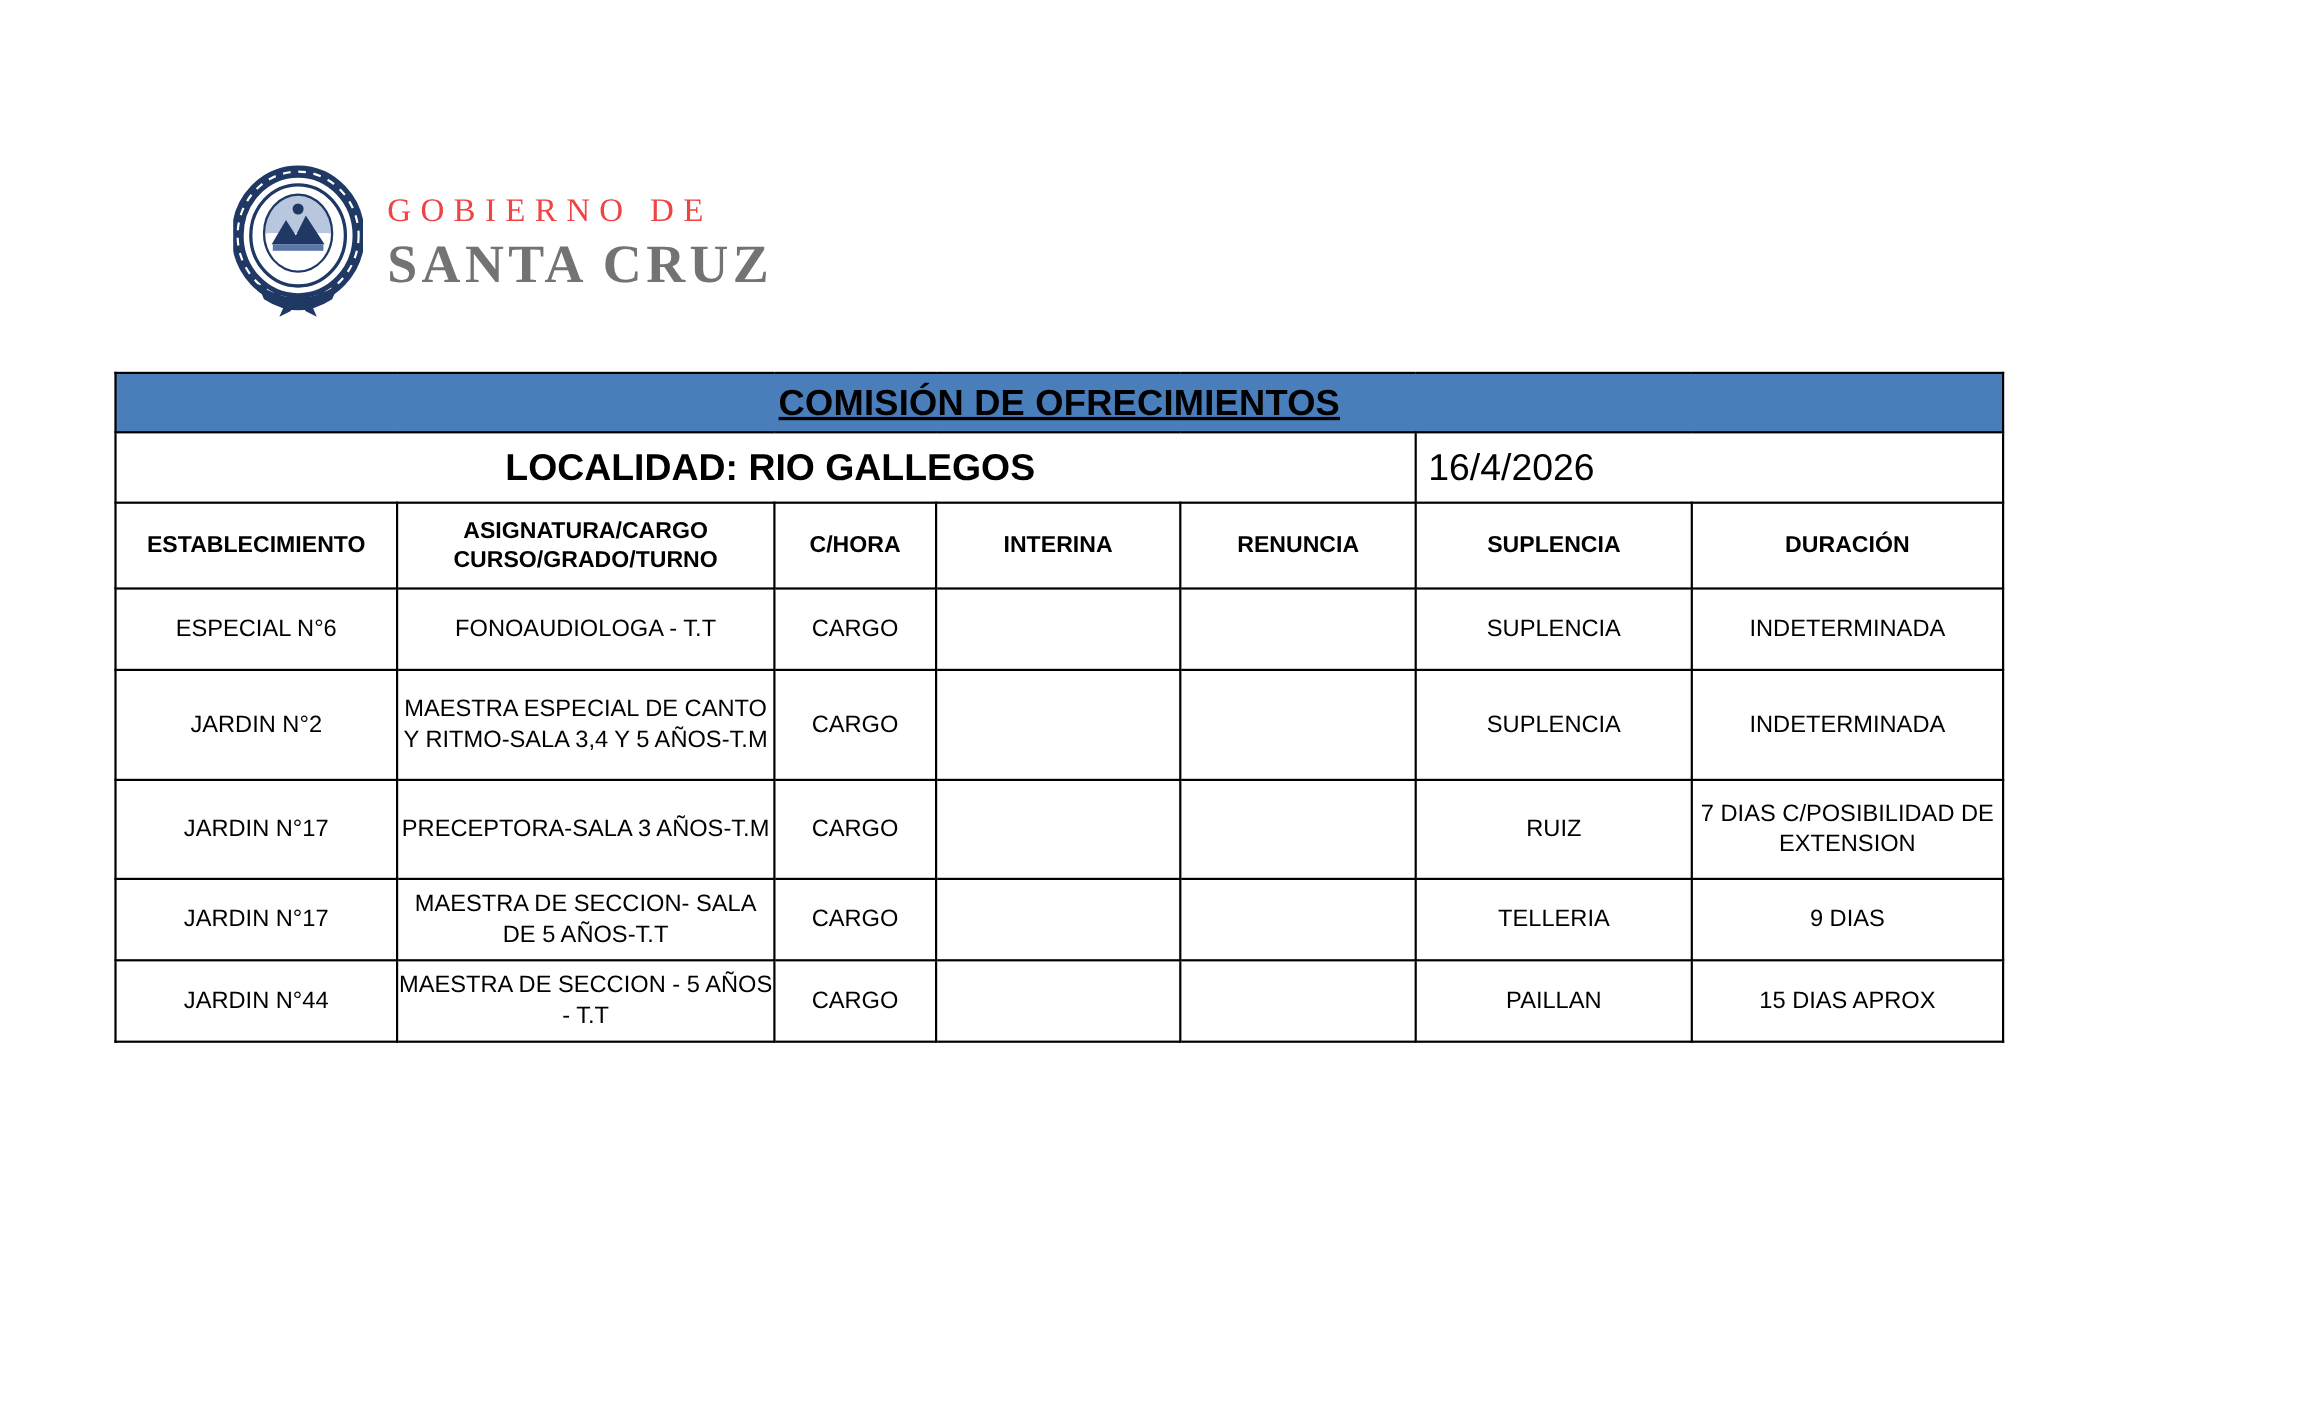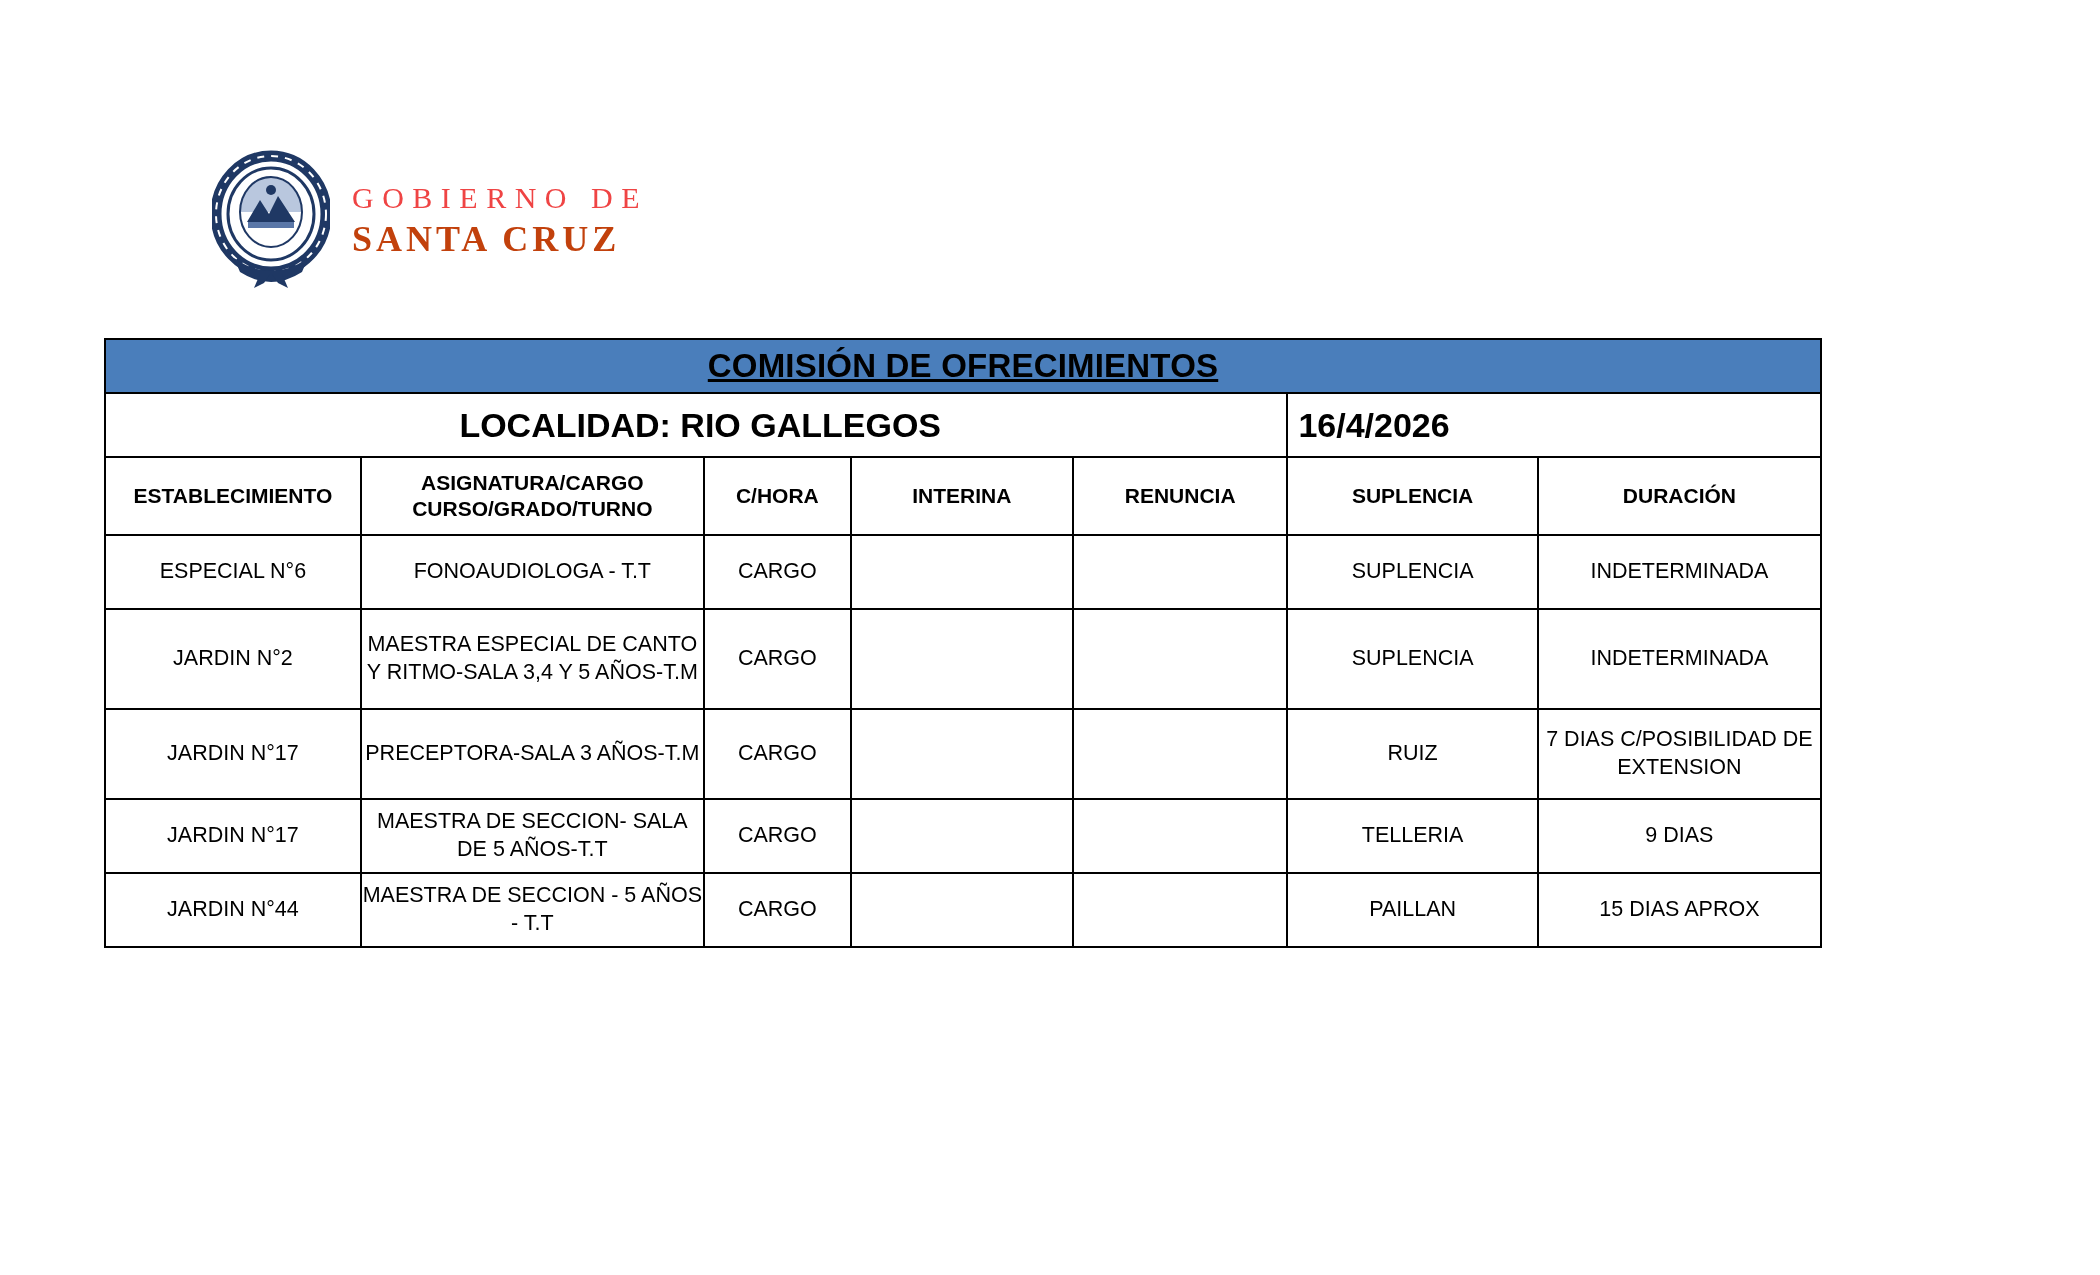--- a/index.html
+++ b/index.html
@@ -45,23 +45,23 @@
     line-height: 1;
   }
   .gov-line1 {
     font-size: 30px;
     letter-spacing: 8.5px;
     color: #ef4444;
     font-weight: normal;
     font-family: "Liberation Serif", serif;
   }
   .gov-line2 {
-    font-size: 36px;
+    font-size: 49px;
     letter-spacing: 4px;
-    color: #c2410c;
+    color: #737373;
     font-weight: bold;
     margin-top: 8px;
     font-family: "Liberation Serif", serif;
   }
 
   .cpe-block {
     margin-left: 95px;
     display: flex;
     flex-direction: column;
     justify-content: center;
@@ -108,21 +108,21 @@
     text-align: left;
     padding-left: 8px !important;
     font-size: 34px;
     font-weight: bold;
     border-radius: 32px;
   }
   .date-cell {
     text-align: left !important;
     padding-left: 10px !important;
     font-size: 34px;
-    font-weight: bold;
+    font-weight: normal;
   }
   .head-row td {
     height: 76px;
     font-size: 21px;
     font-weight: bold;
     line-height: 1.25;
     padding: 2px 4px;
   }
   .body-row td {
     font-size: 21.5px;

